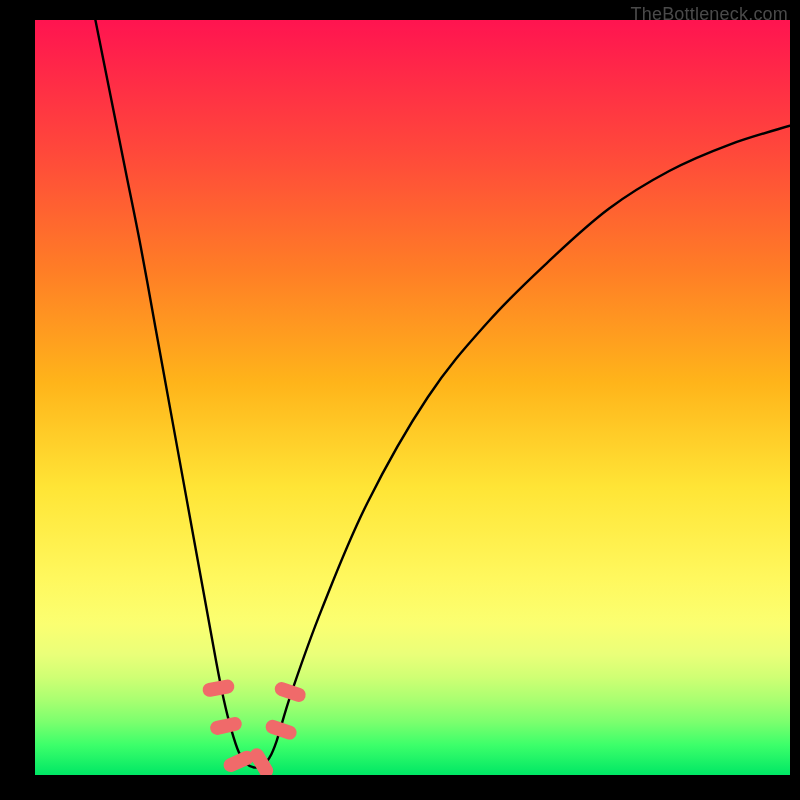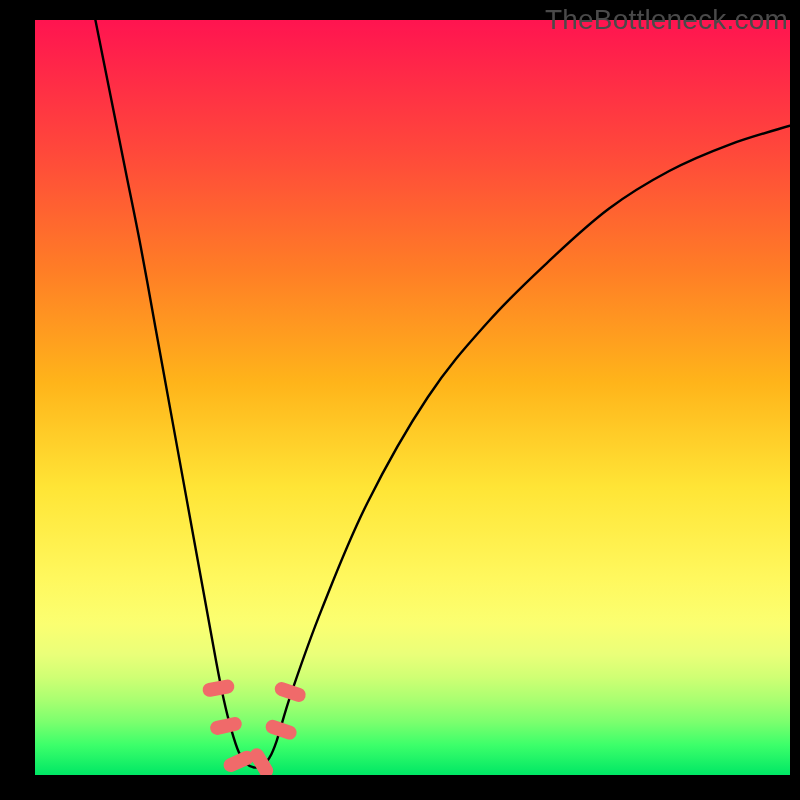--- a/index.html
+++ b/index.html
@@ -54,21 +54,21 @@
     left: 0;
     top: 0;
     width: 100%;
     height: 100%;
   }
   .watermark {
     position: absolute;
     top: 4px;
     right: 12px;
     color: #4a4a4a;
-    font-size: 28px;
+    font-size: 18px;
     font-weight: 500;
     letter-spacing: 0.2px;
     text-align: center;
   }
 </style>
 </head>
 <body>
 
 <div class="frame">
   <div class="plot-area">

